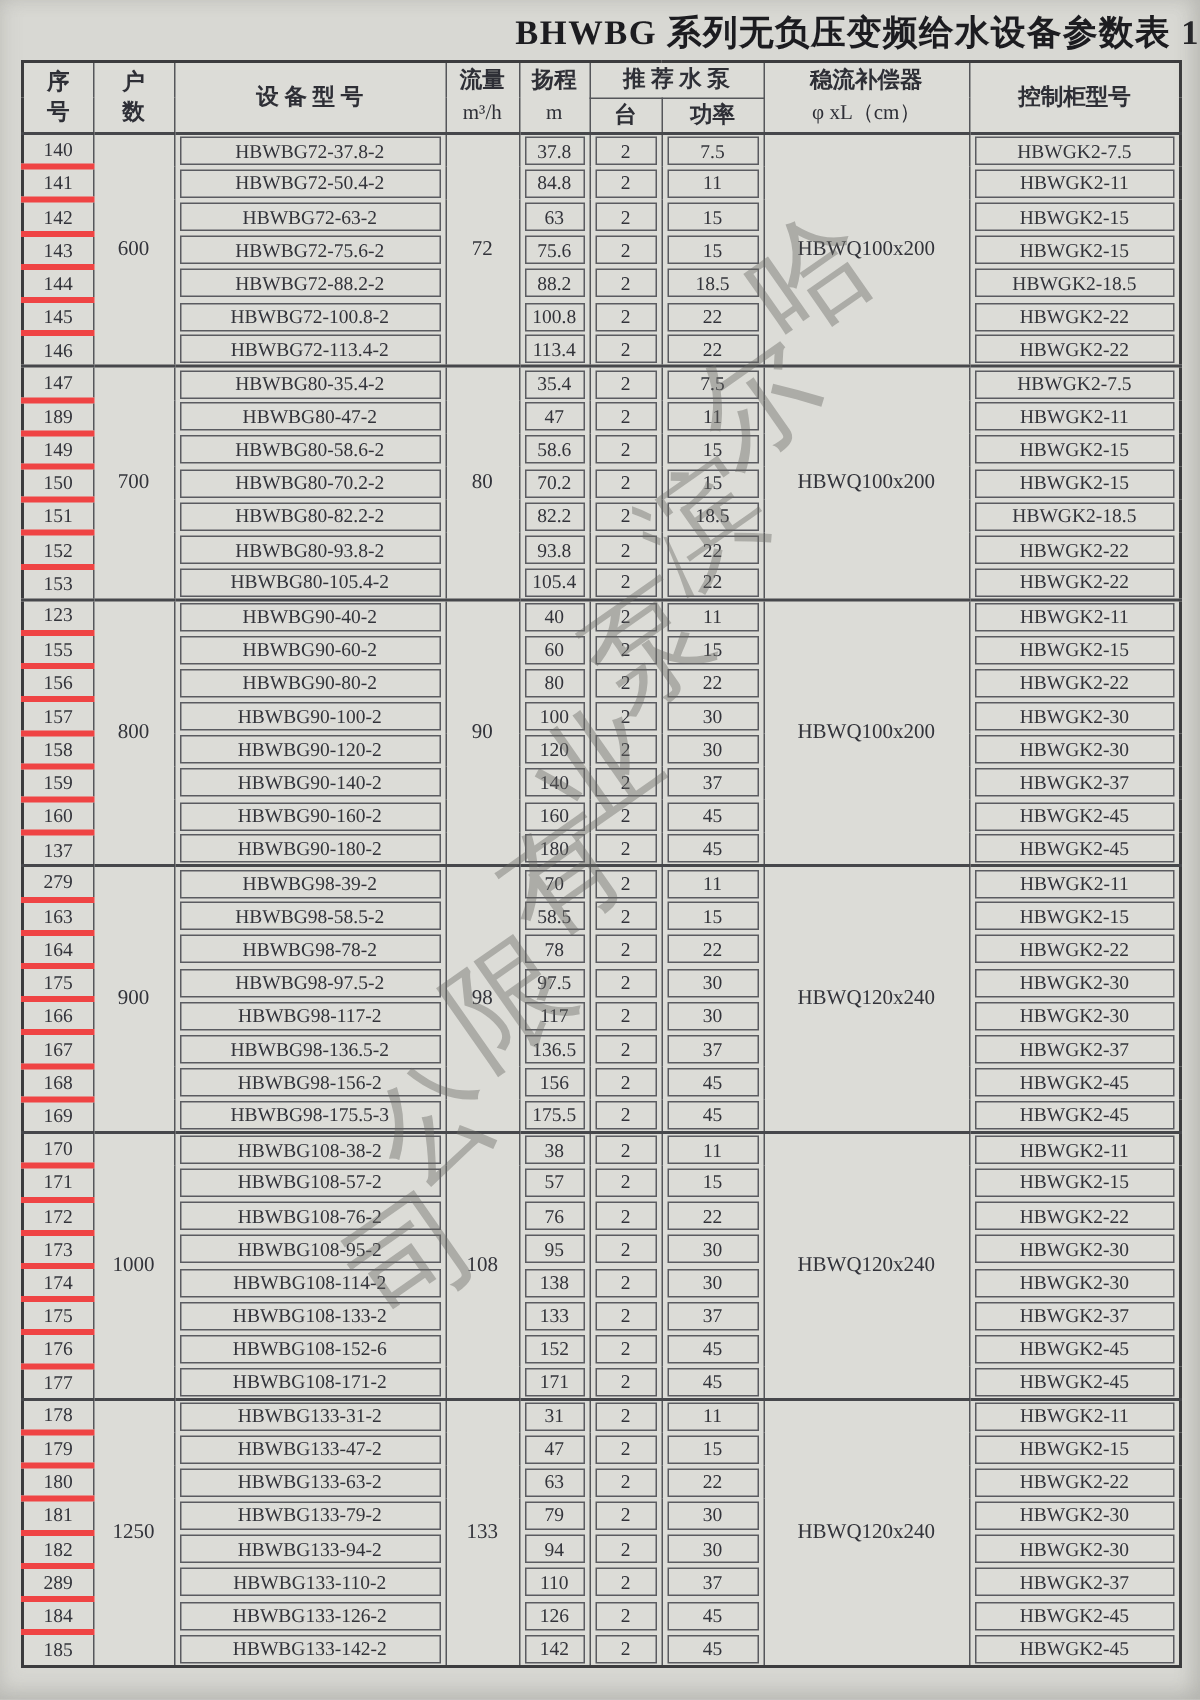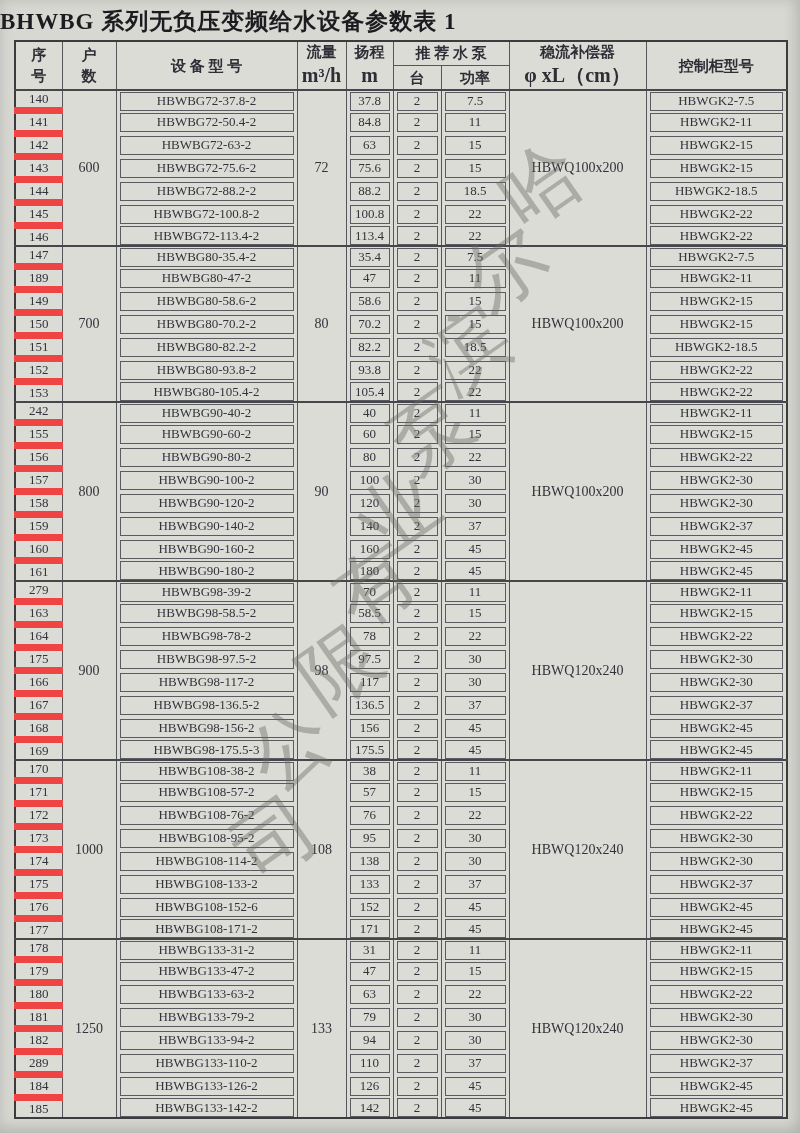--- a/index.html
+++ b/index.html
@@ -19,21 +19,21 @@
   .page::after { 
     content: "";
     position: absolute; inset: 0;
     pointer-events: none;
     box-shadow: inset 0 -6px 14px rgba(120,120,115,.25), inset -6px 0 12px rgba(120,120,115,.18);
   }
   .title {
     position: absolute;
     top: 6px; left: 0;
     width: 100%;
-    text-align: left;
+    text-align: right;
     font-size: 23px;
     font-weight: bold;
     letter-spacing: 1px;
     color: #1c1c20;
   }
   table.spec {
     position: absolute;
     left: 14px; top: 40px;
     width: 772px; height: 1072px;
     border-collapse: collapse;
@@ -44,31 +44,31 @@
   th {
     border: 1px solid #55565a;
     font-weight: 600;
     font-size: 15px;
     padding: 0;
     text-align: center;
     vertical-align: middle;
     color: #2e2f36;
     line-height: 1.35;
   }
-  th .sub { font-size: 20px; font-weight: 700; }
+  th .sub { font-size: 14px; font-weight: 400; }
   td {
     padding: 0;
     border-left: 1px solid #55565a;
     border-right: 1px solid #55565a;
     text-align: center;
     vertical-align: middle;
     font-size: 13px;
   }
   td.plain {
-    border-top: 7px solid #ef4444;
+    border-top: 4px solid #ef4444;
     border-bottom: 1px solid #55565a;
   }
   td.merged { font-size: 14px; }
   tr.section-start td { border-top: 2px solid #46474b; }
   .box {
     margin: 0 3px;
     height: 17px;
     border: 1px solid #5a5b60;
     display: flex;
     align-items: center;
@@ -380,21 +380,21 @@
             <div class="box">2</div>
           </td>
           <td class="boxed">
             <div class="box">22</div>
           </td>
           <td class="boxed">
             <div class="box">HBWGK2-22</div>
           </td>
         </tr>
         <tr class="section-start">
-          <td class="plain">242</td>
+          <td class="plain">123</td>
           <td class="merged" rowspan="8">800</td>
           <td class="boxed">
             <div class="box">HBWBG90-40-2</div>
           </td>
           <td class="merged" rowspan="8">90</td>
           <td class="boxed">
             <div class="box">40</div>
           </td>
           <td class="boxed">
             <div class="box">2</div>
@@ -509,21 +509,21 @@
             <div class="box">2</div>
           </td>
           <td class="boxed">
             <div class="box">45</div>
           </td>
           <td class="boxed">
             <div class="box">HBWGK2-45</div>
           </td>
         </tr>
         <tr>
-          <td class="plain">161</td>
+          <td class="plain">137</td>
           <td class="boxed">
             <div class="box">HBWBG90-180-2</div>
           </td>
           <td class="boxed">
             <div class="box">180</div>
           </td>
           <td class="boxed">
             <div class="box">2</div>
           </td>
           <td class="boxed">

